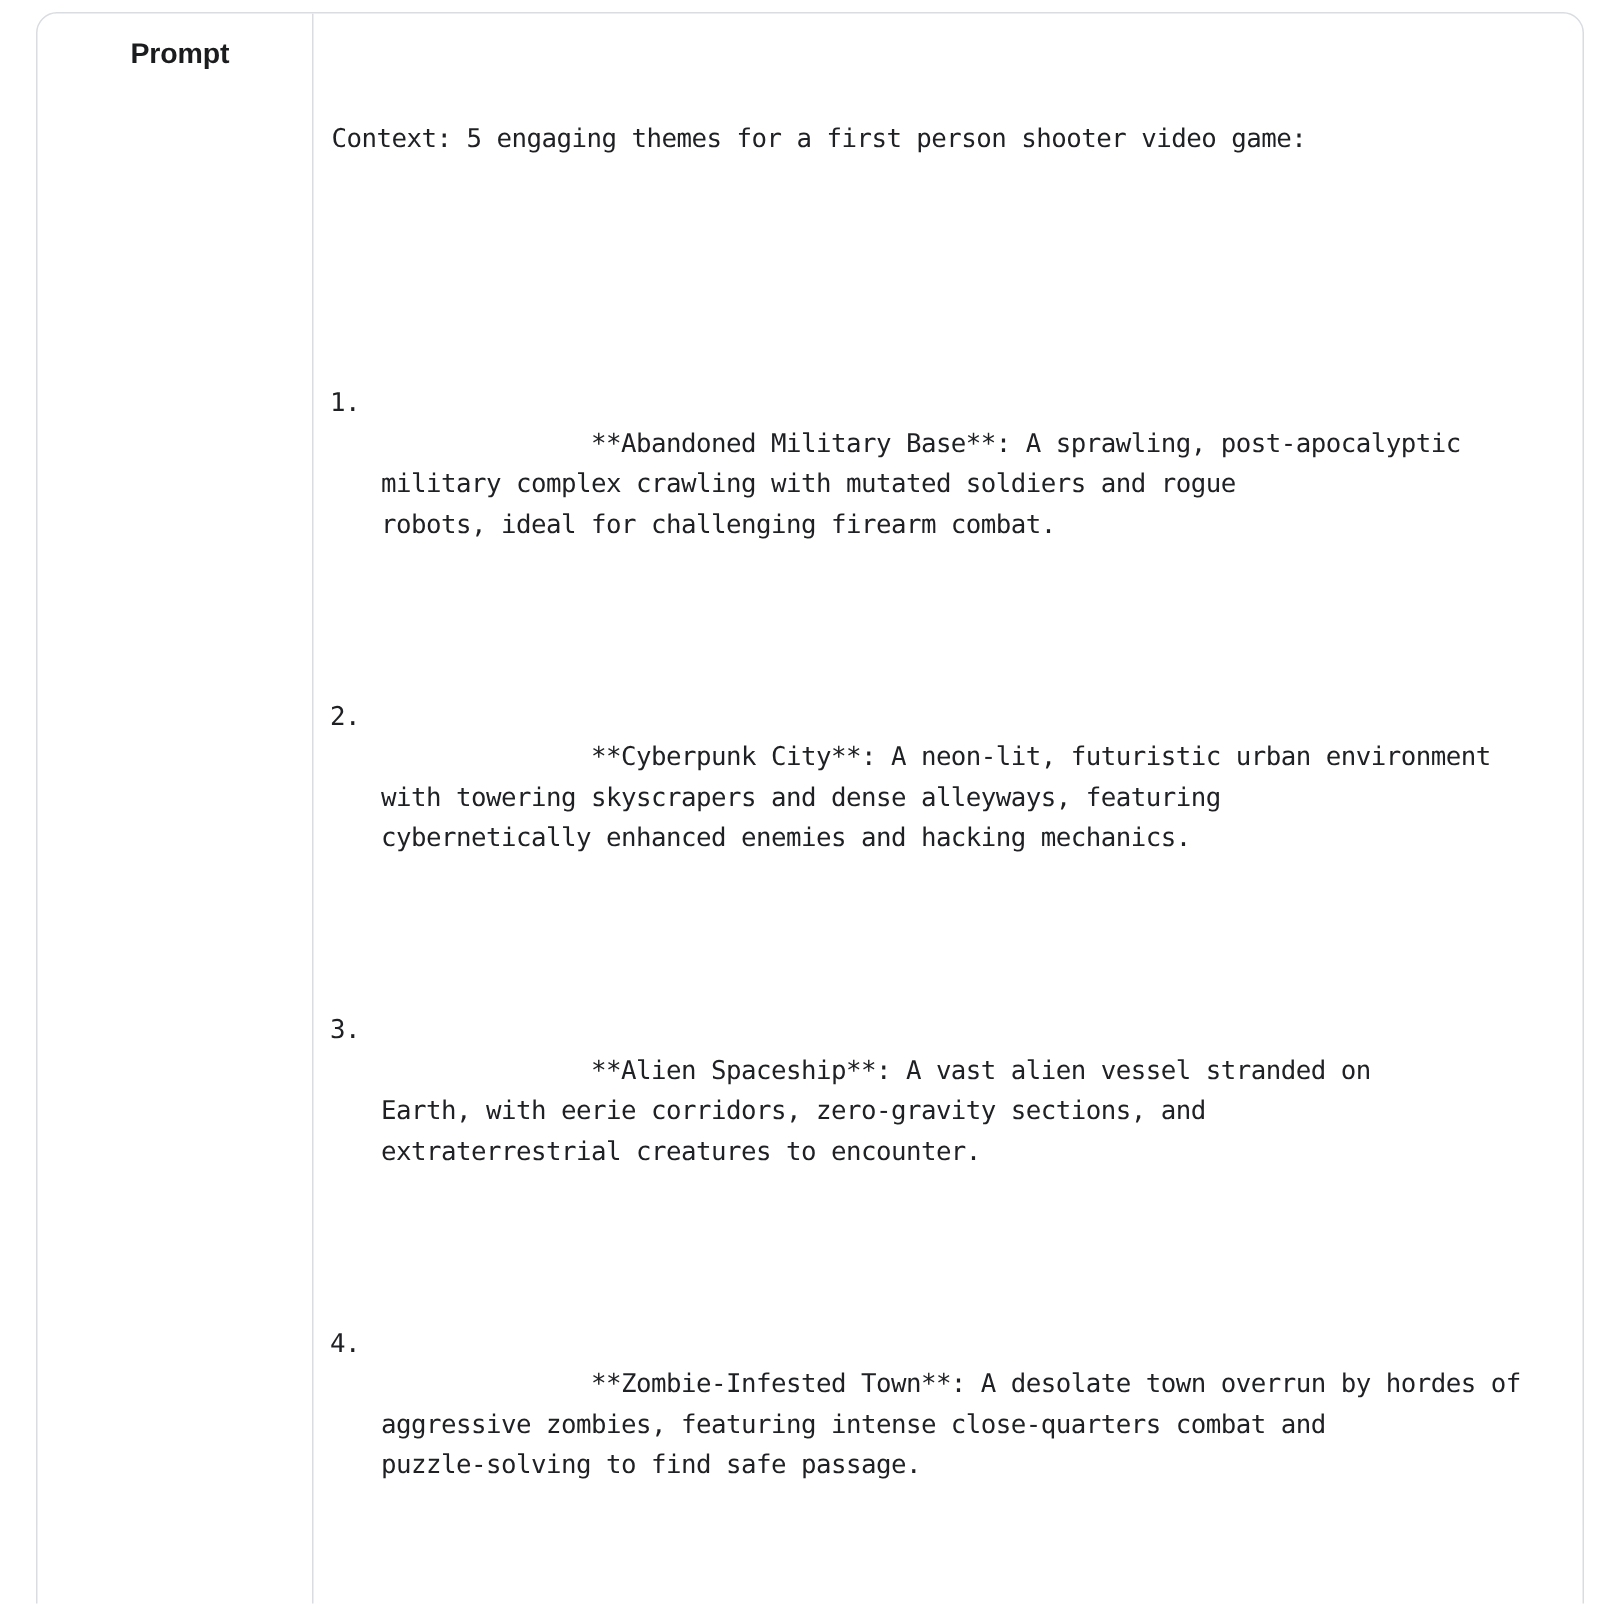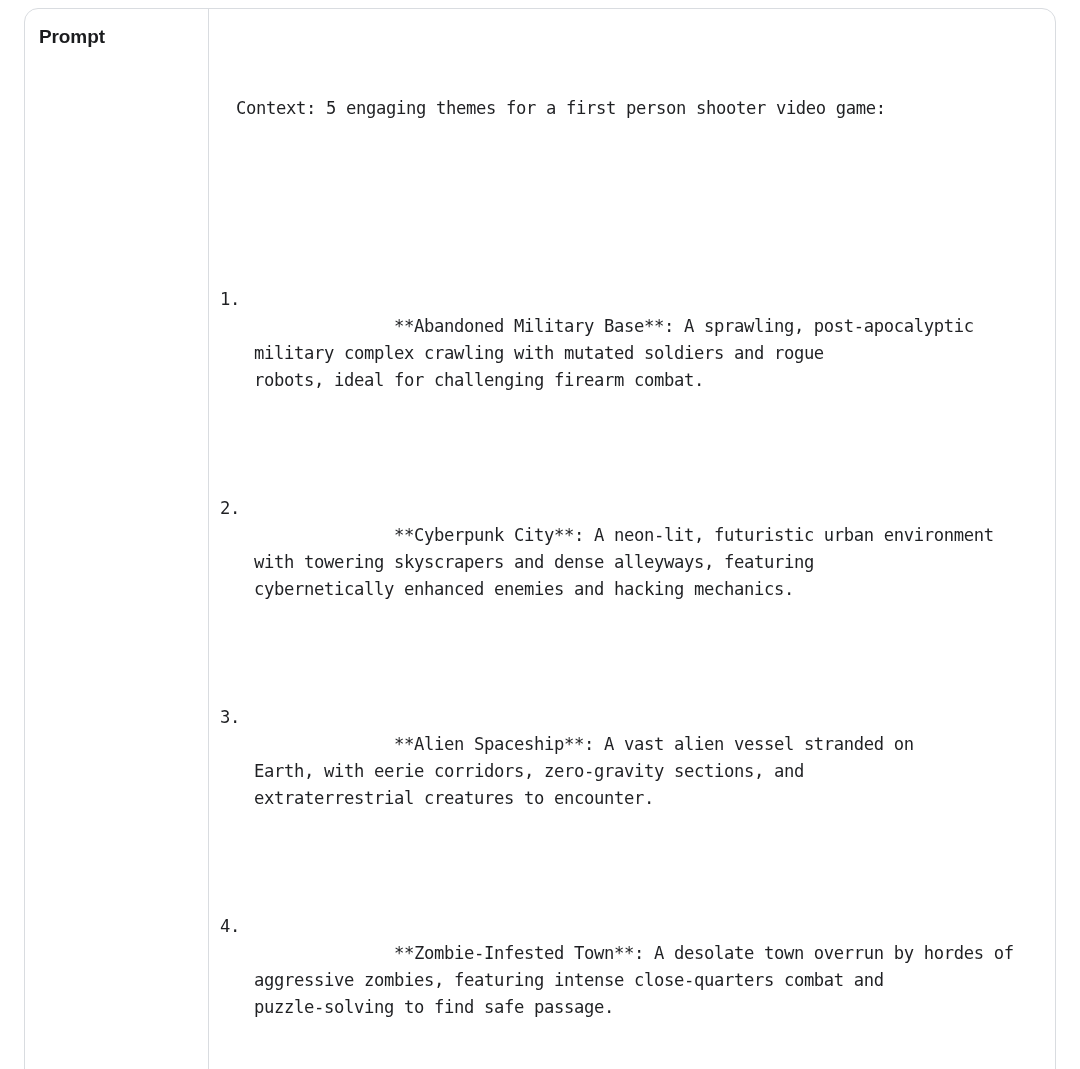--- a/index.html
+++ b/index.html
@@ -45,40 +45,41 @@
     padding: 16px 0 16px 14px;
     border-right: 1px solid #d9dce0;
   }
   .label-text {
     font-family: "Liberation Sans", sans-serif;
     font-size: 19px;
     font-weight: 700;
     line-height: 1.25;
     color: #1b1c1e;
     letter-spacing: -0.1px;
+    margin-left: 48px;
   }
 
   .content-cell {
     flex: 1 1 auto;
     box-sizing: border-box;
     padding: 16px 12px 18px 11px;
     min-width: 0;
   }
 
   
   .mono-block {
     font-family: "DejaVu Sans Mono", "Liberation Mono", monospace;
     font-size: 17.2px;
     line-height: 27px;
     color: #1f2023;
     white-space: pre-wrap;
     letter-spacing: -0.35px;
   }
   .mono-para {
-    margin: 16px;
+    margin: 1px;
     white-space: pre-wrap;
   }
   .mono-list {
     margin: 13px 0 0 0;
     padding: 0;
     list-style: none;
   }
   .mono-list li {
     position: relative;
     padding-left: 34px;

